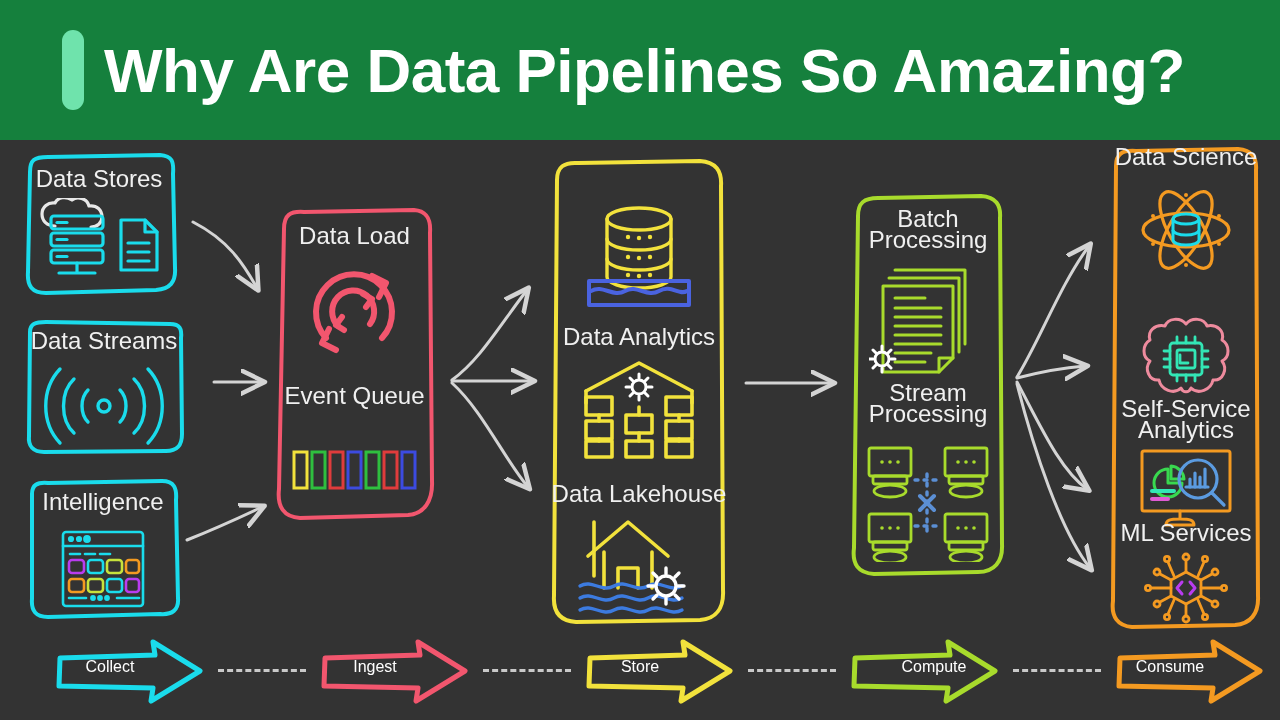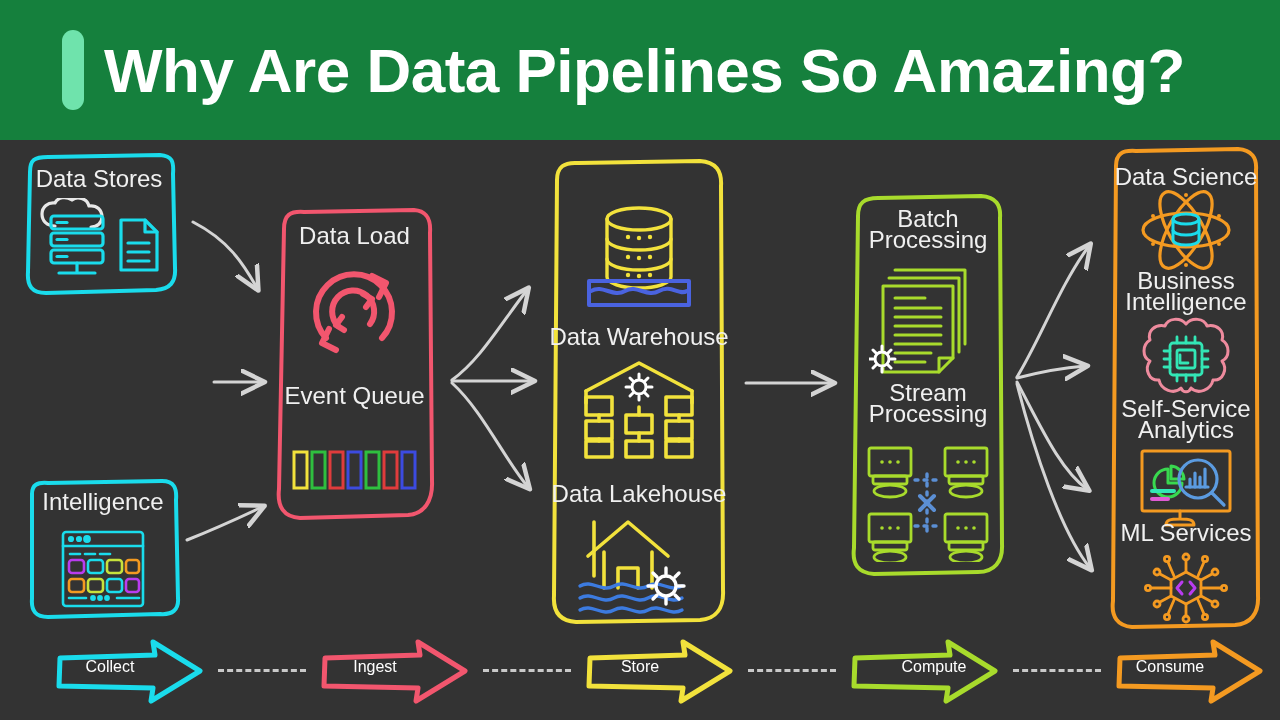--- a/index.html
+++ b/index.html
@@ -164,20 +164,38 @@
         <line x1="30" y1="75" x2="66" y2="75"></line>
         <path d="M92,22 L116,22 L128,34 L128,72 L92,72 Z"></path>
         <path d="M116,22 L116,34 L128,34"></path>
         <line x1="99" y1="45" x2="120" y2="45"></line>
         <line x1="99" y1="54" x2="120" y2="54"></line>
         <line x1="99" y1="63" x2="120" y2="63"></line>
       </svg>
     </div>
   </div>
 
+  <div class="stage-box" style="left:20px; top:318px; width:168px; height:140px;">
+    <svg class="box-outline" viewBox="0 0 168 140" preserveAspectRatio="none">
+      <path d="M10,14 C10,6 15,4 26,4 L150,6 C160,6 162,11 161,20 L162,116
+               C162,128 157,133 146,133 L24,134 C13,134 8,128 9,118 Z" fill="none" stroke="#1ADCEC" stroke-width="4" stroke-linecap="round" stroke-linejoin="round"></path>
+    </svg>
+    <div class="stage-label" style="top:12px;">Data Streams</div>
+    <div class="icon-wrap" style="left:0; top:42px; width:168px; height:92px;">
+      <svg width="124" height="86" viewBox="0 0 124 86" fill="none" stroke="#1ADCEC" stroke-width="3.4" stroke-linecap="round">
+        <circle cx="62" cy="43" r="6"></circle>
+        <path d="M46,27 C38,35 38,51 46,59"></path>
+        <path d="M78,27 C86,35 86,51 78,59"></path>
+        <path d="M32,16 C18,29 18,57 32,70"></path>
+        <path d="M92,16 C106,29 106,57 92,70"></path>
+        <path d="M18,6 C-1,26 -1,60 18,80"></path>
+        <path d="M106,6 C125,26 125,60 106,80"></path>
+      </svg>
+    </div>
+  </div>
 
   <div class="stage-box" style="left:22px; top:478px; width:162px; height:148px;">
     <svg class="box-outline" viewBox="0 0 162 148" preserveAspectRatio="none">
       <path d="M10,16 C10,7 15,4 26,5 L140,3 C152,3 155,10 154,22 L156,120
                C157,132 150,137 138,136 L26,139 C14,139 9,133 10,121 Z" fill="none" stroke="#1ADCEC" stroke-width="4" stroke-linecap="round" stroke-linejoin="round"></path>
     </svg>
     <div class="stage-label" style="top:13px;">Intelligence</div>
     <div class="icon-wrap" style="left:0; top:44px; width:162px; height:94px;">
       <svg width="86" height="80" viewBox="0 0 86 80" fill="none" stroke="#1ADCEC" stroke-width="2.6" stroke-linecap="round" stroke-linejoin="round">
         <rect x="3" y="3" width="80" height="74" rx="3"></rect>
@@ -254,21 +272,21 @@
         <circle cx="58" cy="55" r="2.2" fill="#F2E23C" stroke="none"></circle>
         <circle cx="69" cy="54" r="2.2" fill="#F2E23C" stroke="none"></circle>
         <circle cx="47" cy="72" r="2.2" fill="#F2E23C" stroke="none"></circle>
         <circle cx="58" cy="73" r="2.2" fill="#F2E23C" stroke="none"></circle>
         <circle cx="69" cy="72" r="2.2" fill="#F2E23C" stroke="none"></circle>
         <path d="M8,78 L108,78 L108,102 L8,102 Z" stroke="#4A63E0" stroke-width="4"></path>
         <path d="M10,88 C22,81 32,95 44,88 C56,81 66,95 78,88 C90,81 98,93 106,88" stroke="#4A63E0" stroke-width="4"></path>
       </svg>
     </div>
 
-    <div class="stage-label" style="top:168px;">Data Warehouse</div>
+    <div class="stage-label" style="top:168px;">Data Analytics</div>
     <div class="icon-wrap" style="left:0; top:198px; width:182px; height:105px;">
       <svg width="118" height="100" viewBox="0 0 118 100" fill="none" stroke="#F2E23C" stroke-width="3.6" stroke-linecap="round" stroke-linejoin="round">
         <path d="M6,32 L59,4 L112,32"></path>
         <path d="M6,32 L6,44 M112,32 L112,44"></path>
         <rect x="6" y="38" width="26" height="18"></rect>
         <rect x="86" y="38" width="26" height="18"></rect>
         <rect x="6" y="62" width="26" height="18"></rect>
         <rect x="86" y="62" width="26" height="18"></rect>
         <rect x="46" y="56" width="26" height="18"></rect>
         <rect x="6" y="82" width="26" height="16"></rect>
@@ -384,42 +402,40 @@
       </svg>
     </div>
   </div>
 
   <div class="stage-box" style="left:1108px; top:146px; width:156px; height:486px;">
     <svg class="box-outline" viewBox="0 0 156 486" preserveAspectRatio="none">
       <path d="M8,20 C8,8 14,4 28,5 L130,3 C144,4 149,12 148,24 L150,450
                C151,468 142,478 127,479 L24,481 C10,480 3,471 5,455 Z" fill="none" stroke="#F49A21" stroke-width="4" stroke-linecap="round" stroke-linejoin="round"></path>
     </svg>
 
-    <div class="stage-label" style="top:20px;">Data Science</div>
+    <div class="stage-label" style="top:0;">Data Science</div>
     <div class="icon-wrap" style="left:0; top:38px; width:156px; height:92px;">
       <svg width="92" height="88" viewBox="0 0 92 88" fill="none" stroke="#F49A21" stroke-width="3.2">
         <ellipse cx="46" cy="44" rx="43" ry="17"></ellipse>
         <ellipse cx="46" cy="44" rx="43" ry="17" transform="rotate(60 46 44)"></ellipse>
         <ellipse cx="46" cy="44" rx="43" ry="17" transform="rotate(120 46 44)"></ellipse>
         <circle cx="13" cy="30" r="2" fill="#F49A21" stroke="none"></circle>
         <circle cx="79" cy="30" r="2" fill="#F49A21" stroke="none"></circle>
         <circle cx="13" cy="58" r="2" fill="#F49A21" stroke="none"></circle>
         <circle cx="79" cy="58" r="2" fill="#F49A21" stroke="none"></circle>
         <circle cx="46" cy="9" r="2" fill="#F49A21" stroke="none"></circle>
         <circle cx="46" cy="79" r="2" fill="#F49A21" stroke="none"></circle>
         <g stroke="#1ADCEC" stroke-width="3" stroke-linejoin="round">
           <ellipse cx="46" cy="33" rx="13" ry="5"></ellipse>
           <path d="M33,33 L33,44 A13,5 0 0 0 59,44 L59,33"></path>
           <path d="M33,44 L33,54 A13,5 0 0 0 59,54 L59,44"></path>
         </g>
       </svg>
     </div>
 
-    <div class="stage-label" style="top:124px;">Business
-Intelligence</div>
     <div class="icon-wrap" style="left:0; top:168px; width:156px; height:88px;">
       <svg width="94" height="82" viewBox="0 0 94 82" fill="none" stroke="#EE8B9E" stroke-width="3" stroke-linecap="round" stroke-linejoin="round">
         <path d="M47,7 C41,0 29,1 26,9 C16,7 8,14 11,23 C3,28 3,40 11,44
                  C5,52 10,64 20,63 C22,73 35,78 42,71 C44,76 50,76 52,71
                  C59,78 72,73 74,63 C84,64 89,52 83,44 C91,40 91,28 83,23
                  C86,14 78,7 68,9 C65,1 53,0 47,7 Z"></path>
         <g stroke="#33E6B5" stroke-width="2.8">
           <rect x="31" y="26" width="32" height="32" rx="3"></rect>
           <rect x="38" y="33" width="18" height="18" rx="2"></rect>
           <path d="M41,38 L41,46 L49,46"></path>

